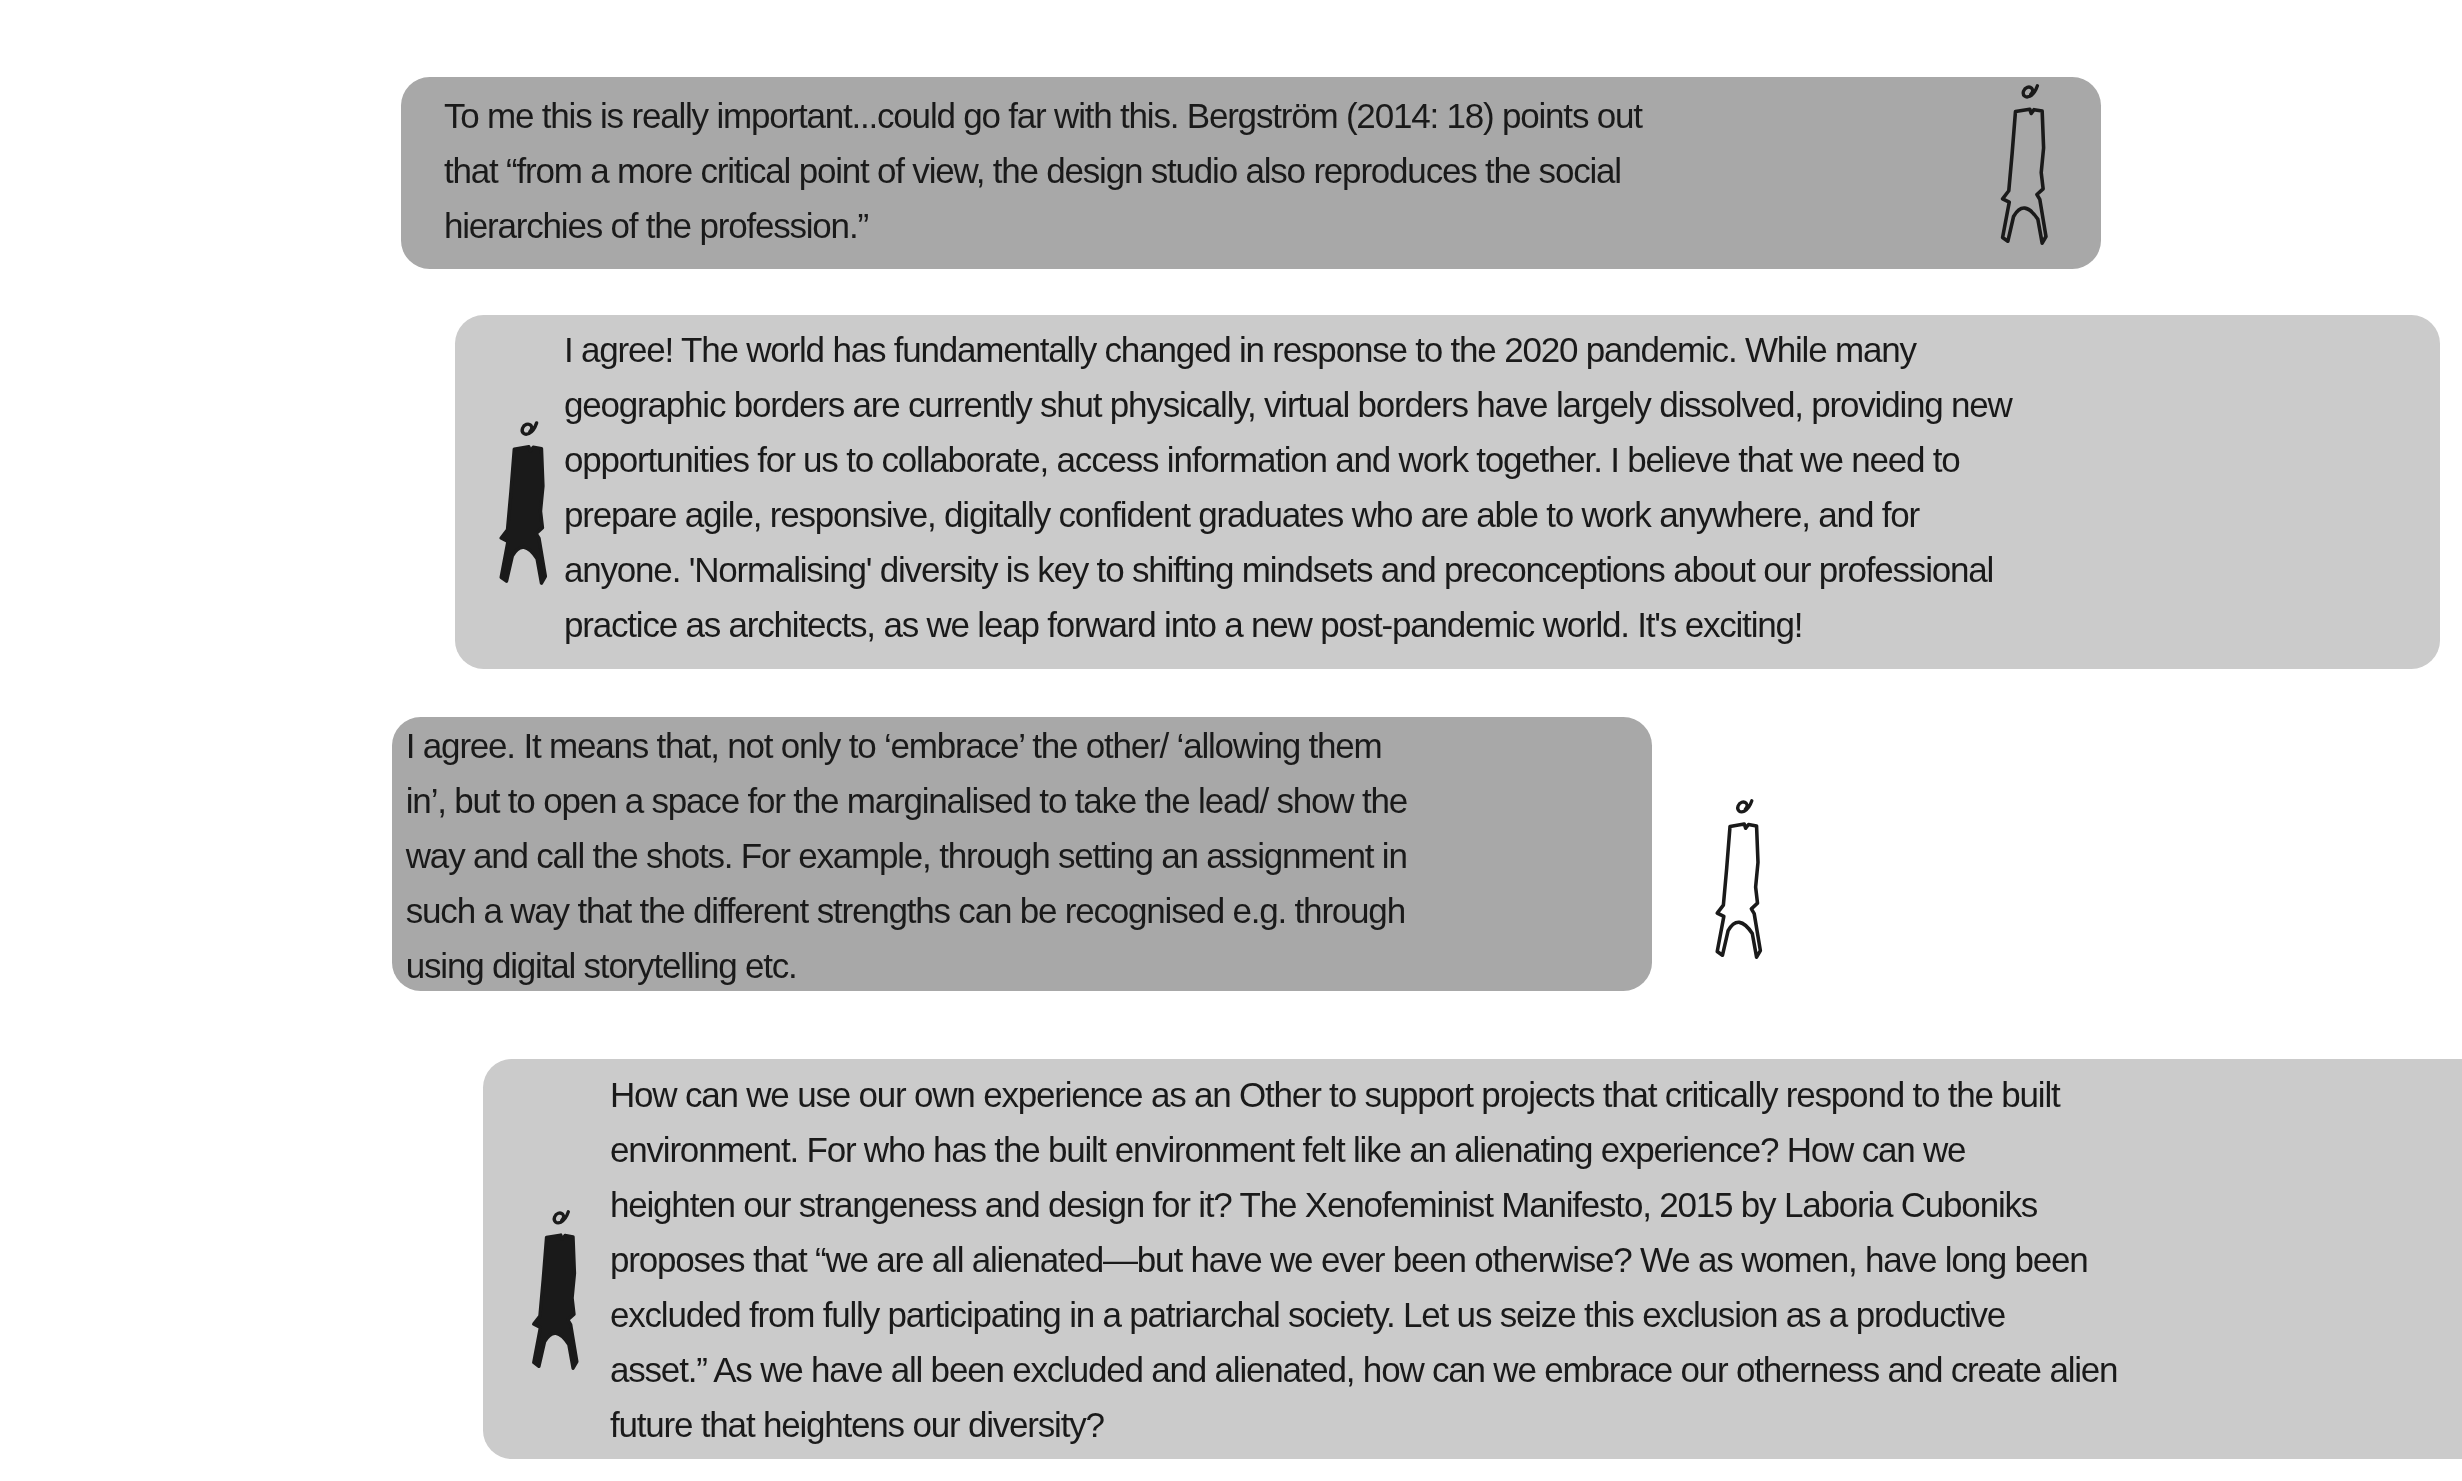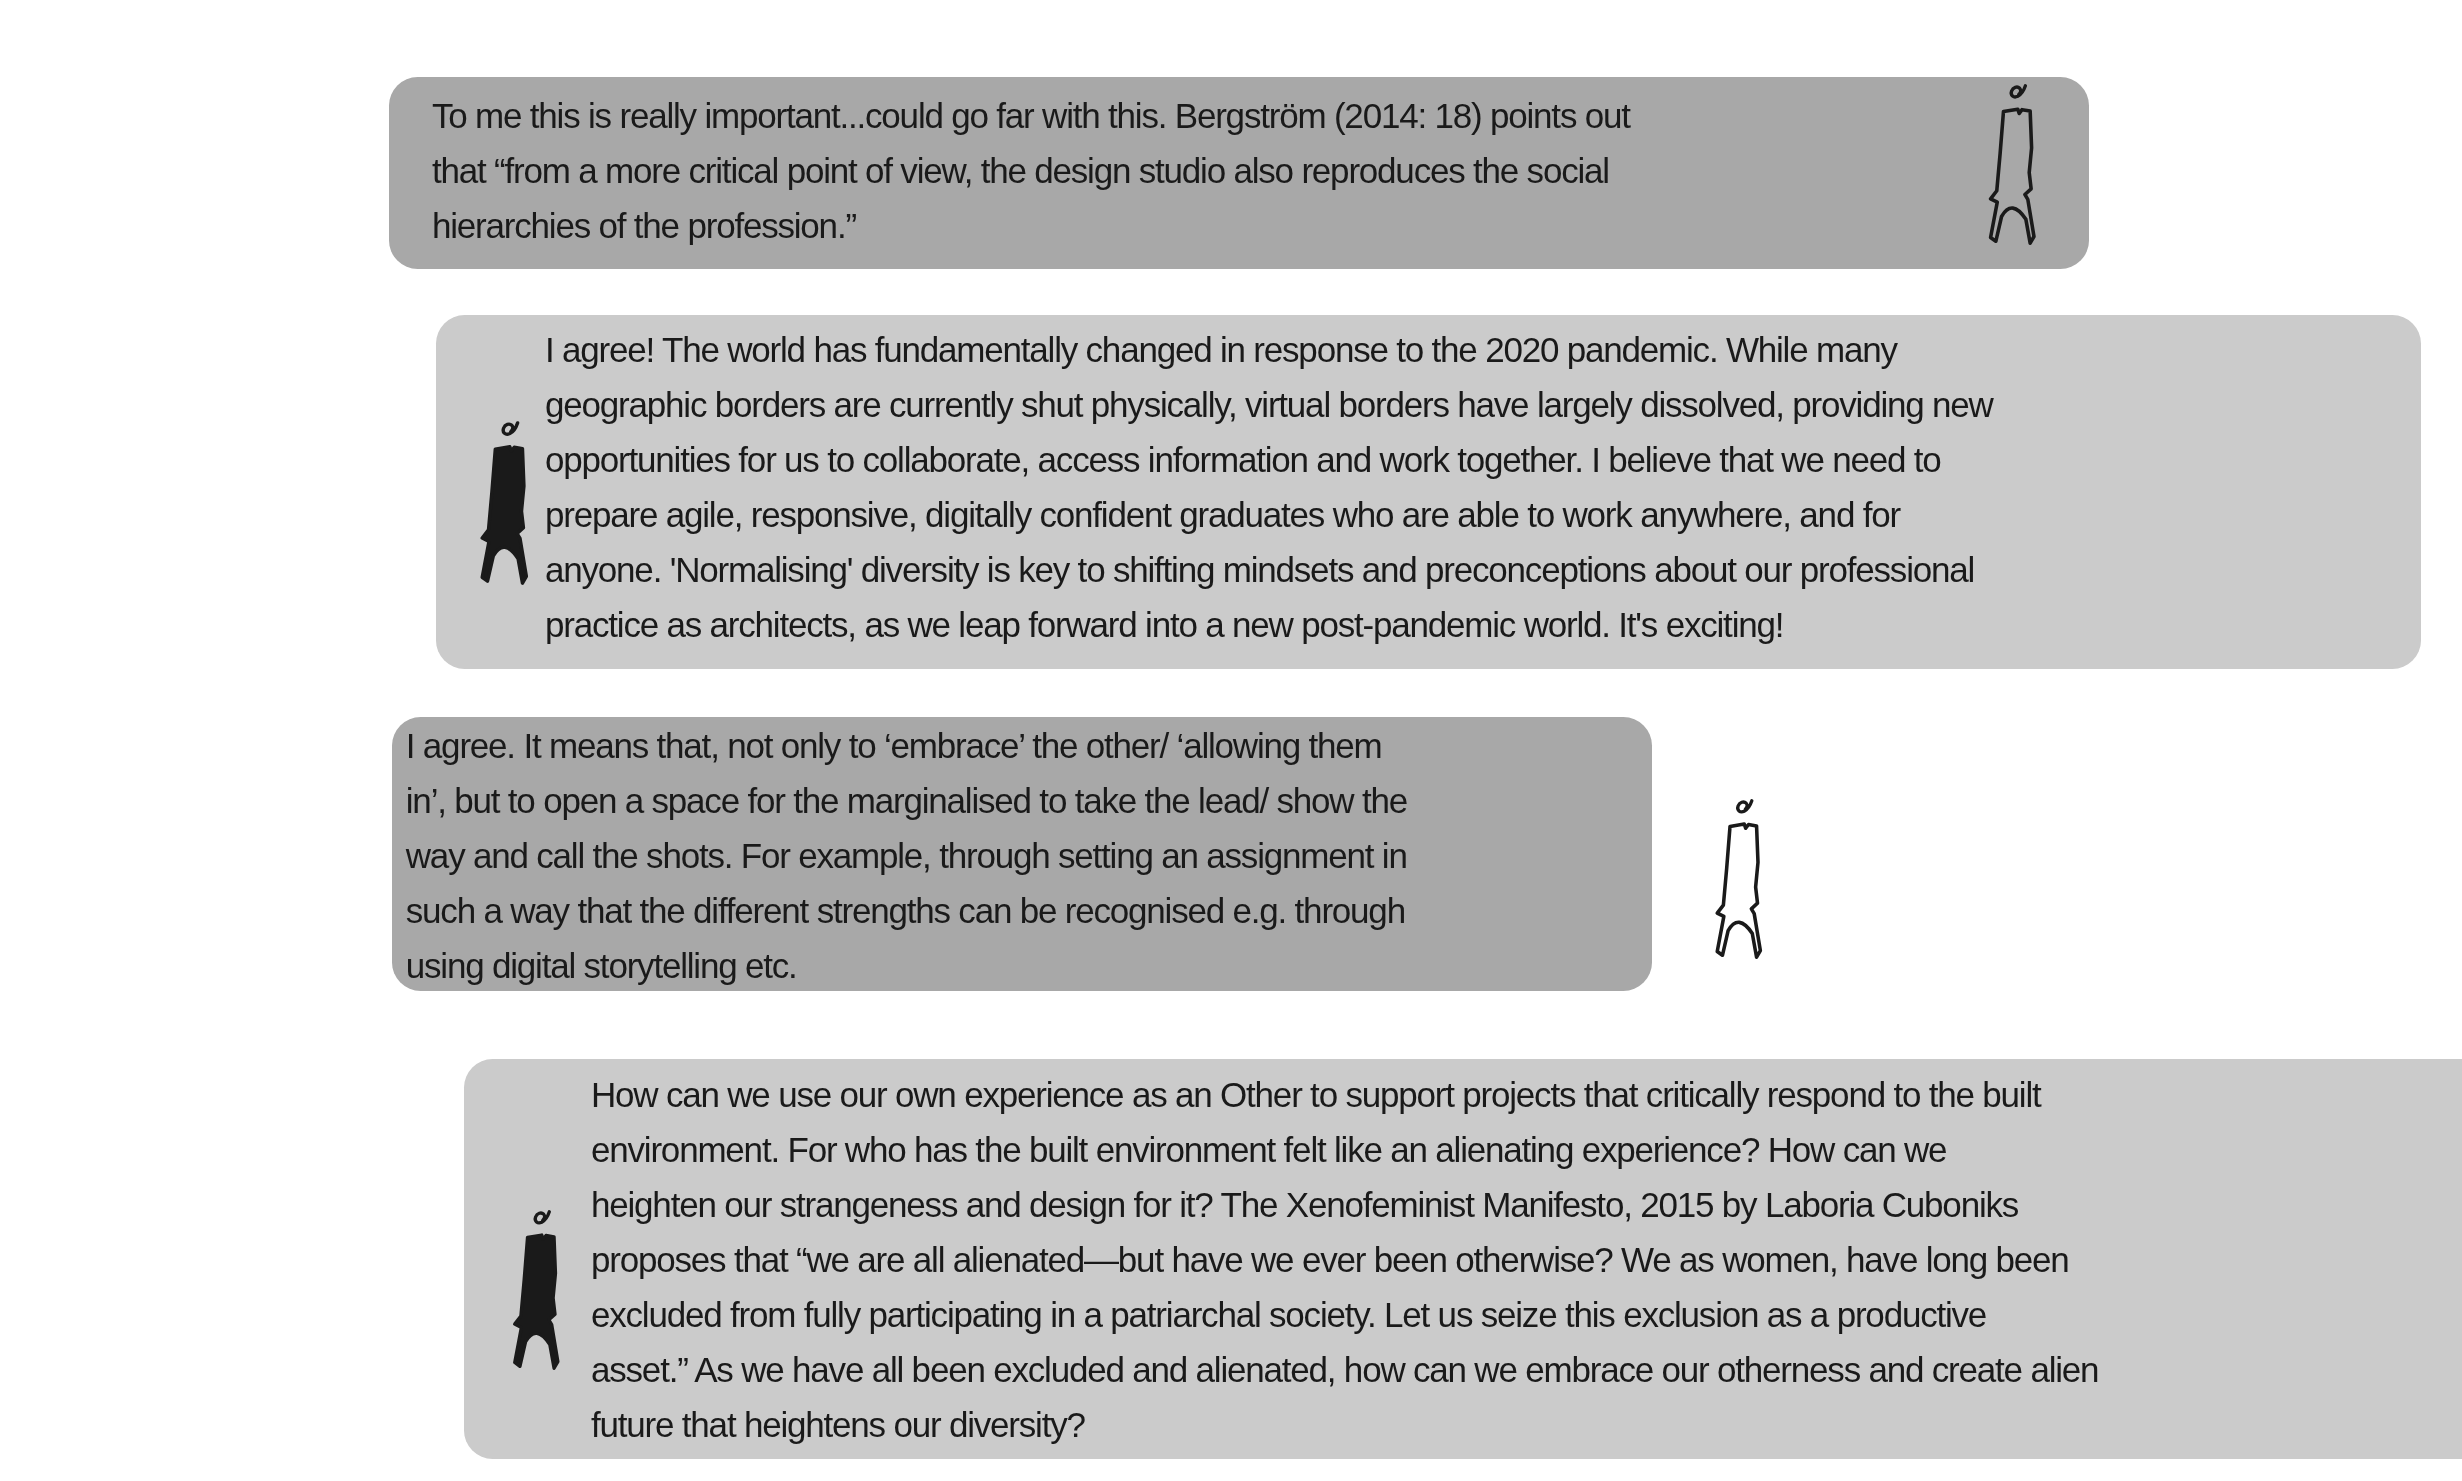--- a/index.html
+++ b/index.html
@@ -19,35 +19,35 @@
   .canvas {
     position: relative;
     width: 2631px; height: 1481px;
     background: var(--background);
   }
   .bubble {
     position: absolute;
     border-radius: 28.6px;
   }
   .bubble.dark  { background: var(--bubble-dark); }
-  .bubble.light { background: var(--bubble-light); }
+  .bubble.light { background: var(--bubble-light); margin-left: 19px; }
 
   .bubble-text {
     position: absolute;
     left: 0; top: 0; right: 0; bottom: 0;
     color: var(--ink);
     font-size: 35px;
     line-height: 55px;
     letter-spacing: -1.2px;
     white-space: pre-line;
     overflow: hidden;
   }
 
   
-  .b1 { left: 389px; top: 77px; width: 1700px; height: 192px; padding-left: 16px; }
+  .b1 { left: 401px; top: 77px; width: 1700px; height: 192px; padding-left: 16px; }
   .b1 .bubble-text { padding: 10.8px 177px 0 43px; }
   .b1 .figure { left: 1591px; top: 4.9px; width: 66px; height: 165px; }
 
   
   .b2 { left: 436px; top: 315px; width: 1985px; height: 354px; }
   .b2 .bubble-text { padding: 6.9px 34px 0 109px; }
   .b2 .figure { left: 38px; top: 104px; width: 62px; height: 168px; }
 
   
   .b3 { left: 392px; top: 717px; width: 1260px; height: 274px; }

